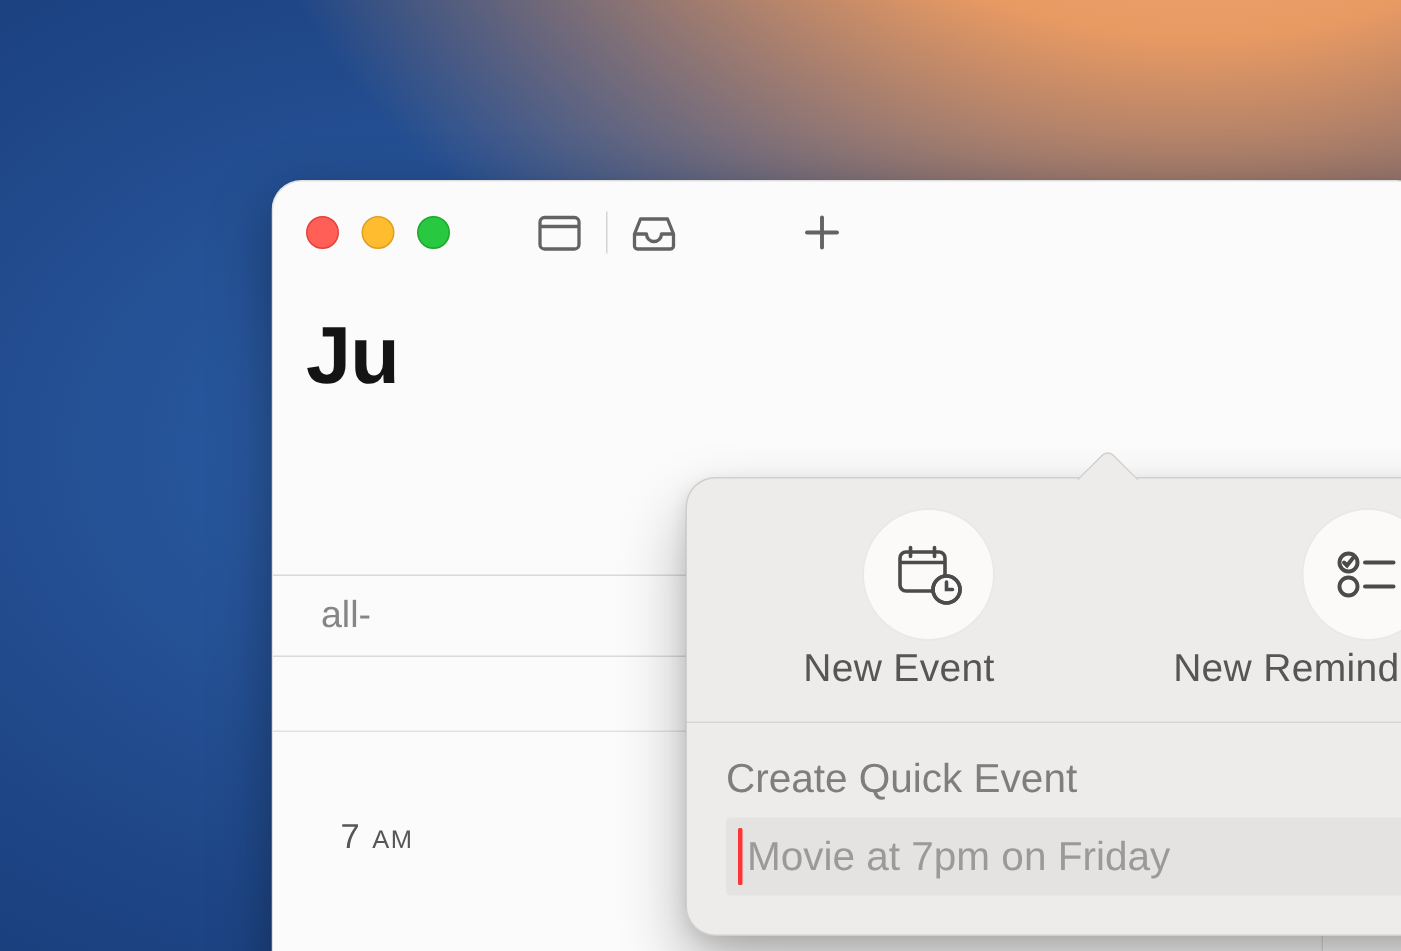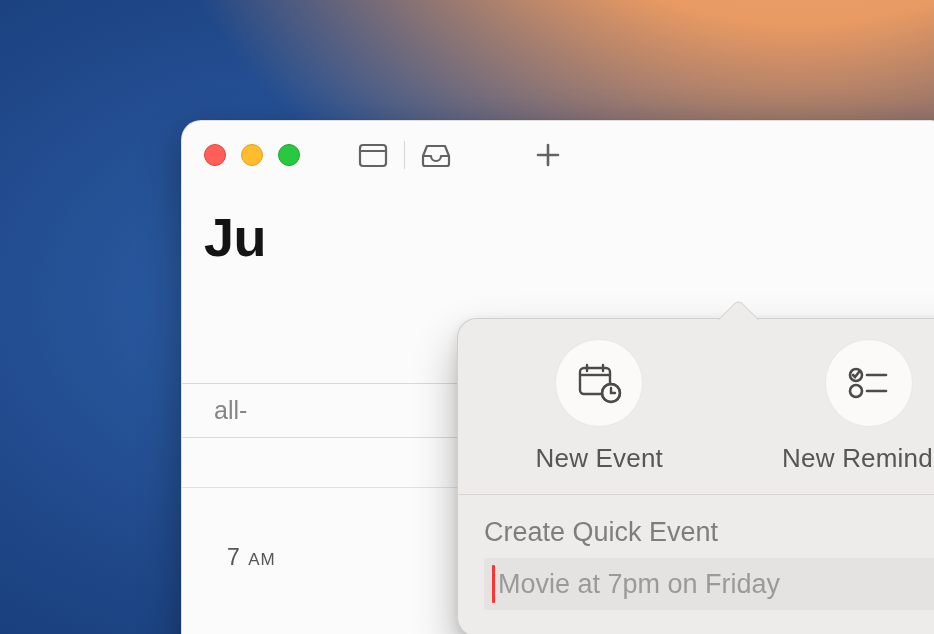--- a/index.html
+++ b/index.html
@@ -117,21 +117,21 @@
     top:-14px; left:266px;
     width:28px; height:28px;
     background:#eeeceb;
     border-left:1px solid rgba(0,0,0,0.12);
     border-top:1px solid rgba(0,0,0,0.12);
     transform: rotate(45deg);
     border-top-left-radius:6px;
   }
 
   .pop-top { display:flex; justify-content:space-around; padding:20px 18px 8px; }
-  .pop-opt { display:flex; flex-direction:column; align-items:center; gap:16px; cursor:default; }
+  .pop-opt { display:flex; flex-direction:column; align-items:flex-end; gap:3px; cursor:default; }
   .circle {
     width:88px; height:88px; border-radius:50%;
     background:#fbfaf9;
     border:1px solid rgba(0,0,0,0.07);
     display:flex; align-items:center; justify-content:center;
     color:#4b4b4b;
   }
   .pop-opt-label { font-size:26px; color:#565656; letter-spacing:0.2px; }
 
   .pop-div { height:1px; background:#d7d4d2; margin: 12px 0 0; }

